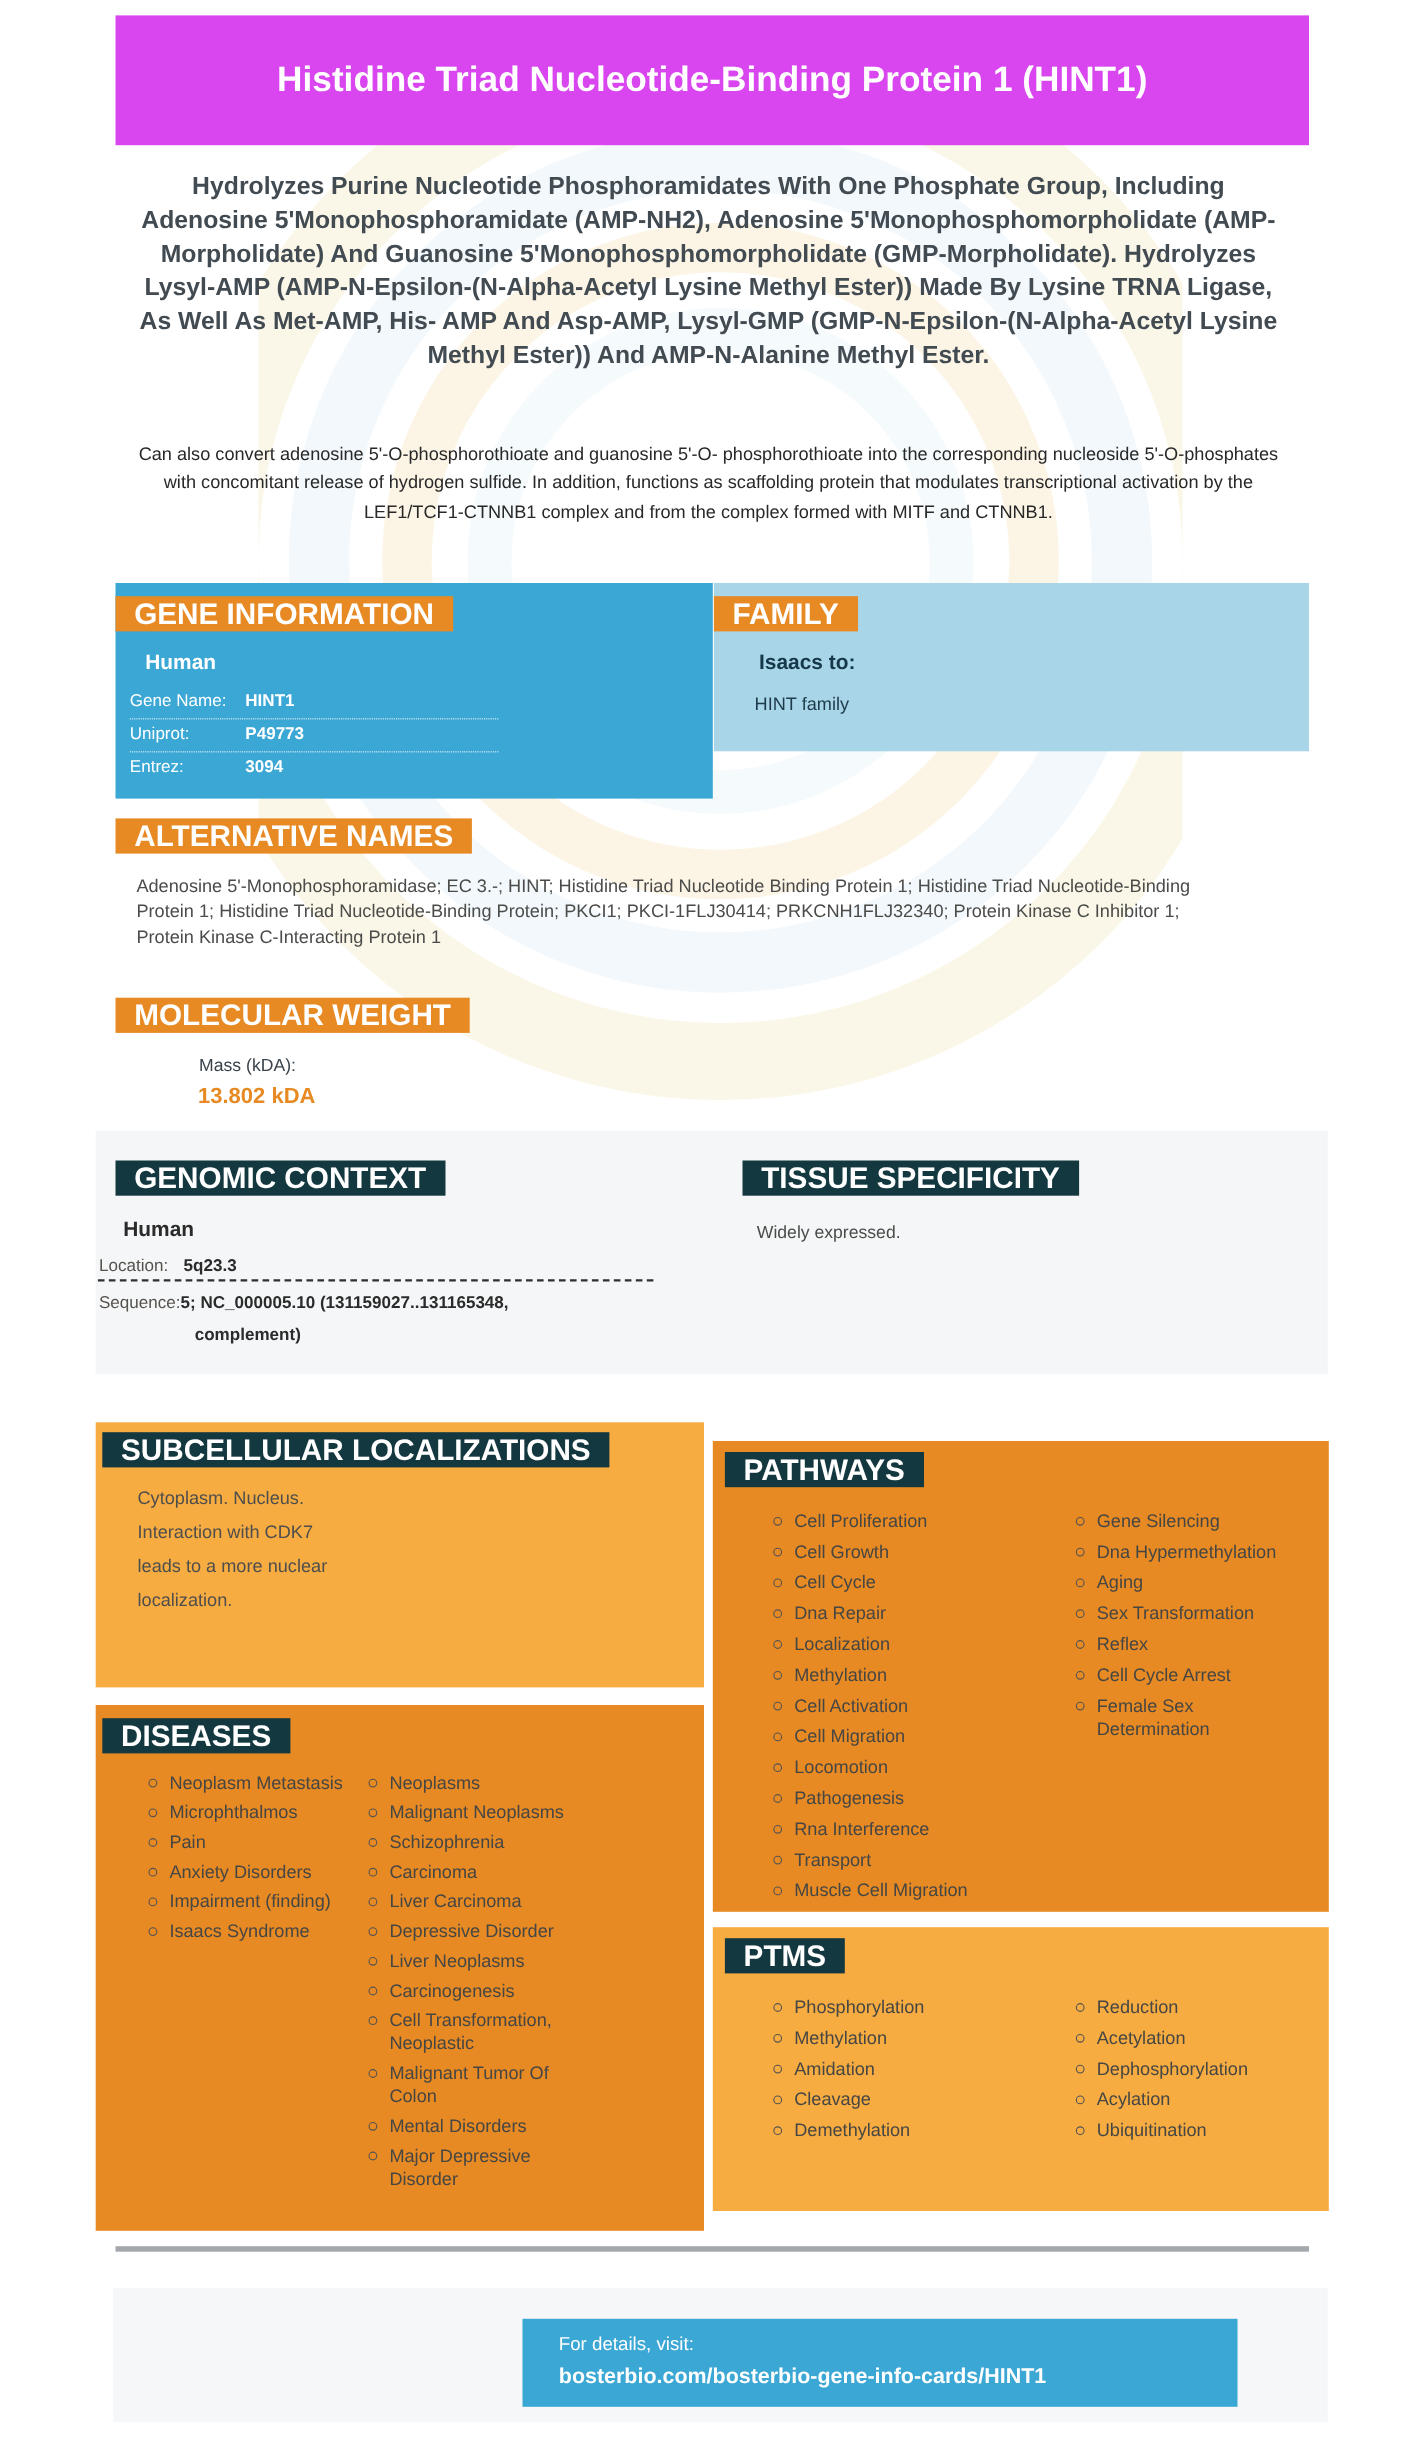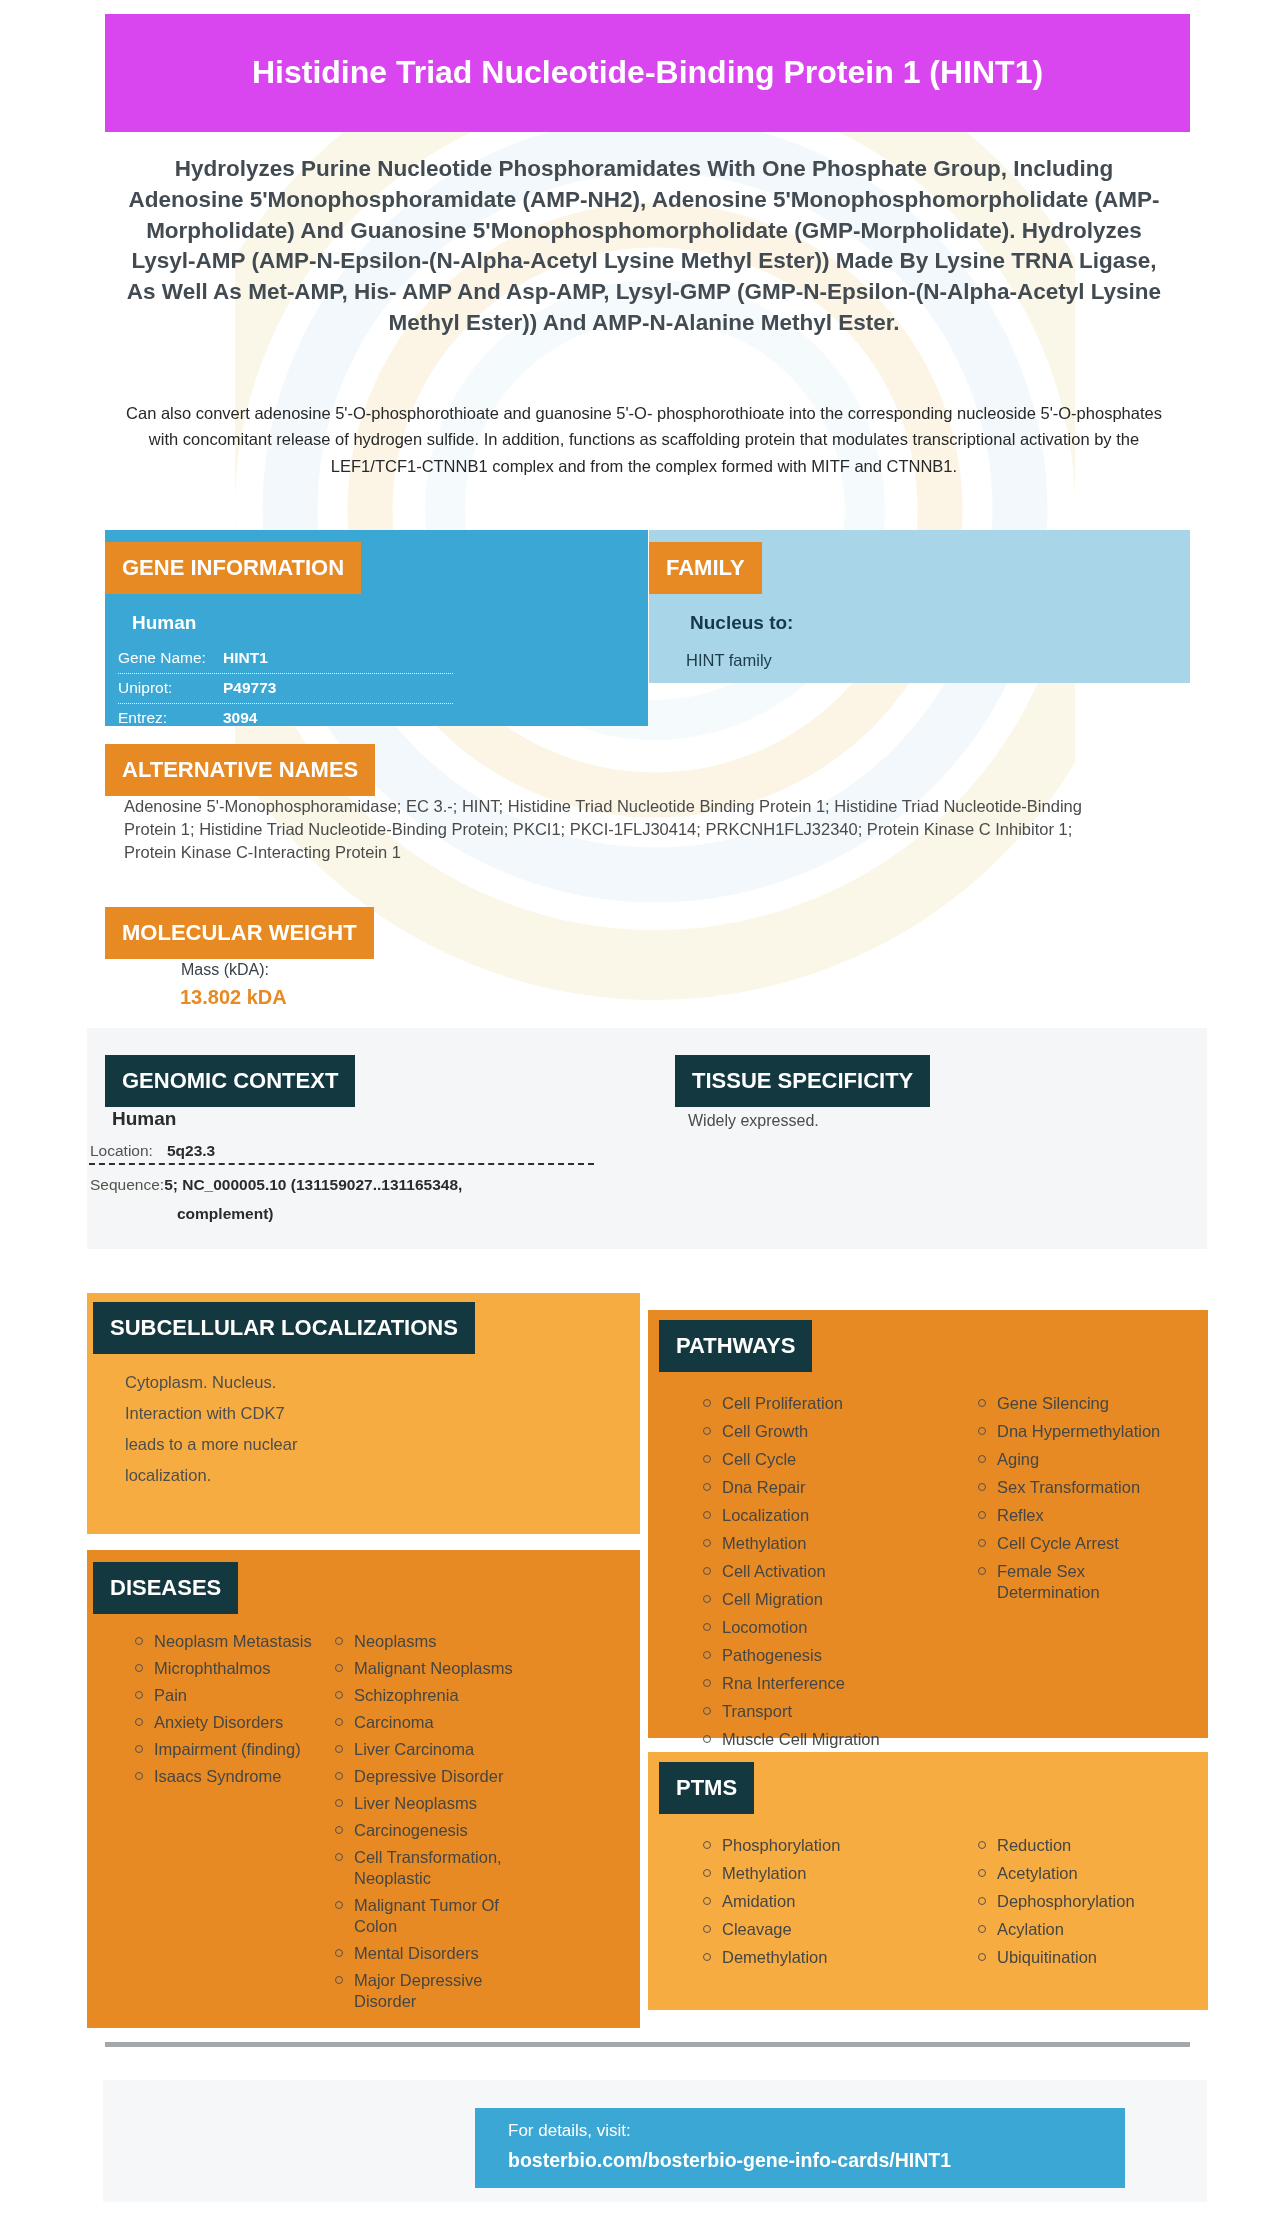--- a/index.html
+++ b/index.html
@@ -24,22 +24,22 @@
     left:118px; top:154px; width:1052px; text-align:center;
     color:#424B52; font-size:22.5px; line-height:1.37; font-weight:bold;
   }
   .p2 {
     left:115px; top:400px; width:1058px; text-align:center;
     color:#282828; font-size:16.5px; line-height:1.6;
   }
 
   
   .tab {
-    display:inline-flex; align-items:center; height:52px; padding:0 17px;
-    font-size:22px; font-weight:bold; color:#ffffff; white-space:nowrap;
+    display:inline-flex; align-items:center; height:32px; padding:0 17px;
+    font-size:27px; font-weight:bold; color:#ffffff; white-space:nowrap;
   }
   .tab-orange { background:#E78A24; }
   .tab-teal   { background:#14383F; }
 
   
   .gene-box { left:105px; top:530px; width:543px; height:196px; background:#3BA7D4; }
   .gene-box .tab { margin:12px 0 0 0; }
   .gene-species { margin:18px 0 0 27px; color:#ffffff; font-size:19px; font-weight:bold; }
   .gene-table { margin:10px 0 0 13px; width:335px; color:#ffffff; font-size:15.5px; }
   .gene-row { display:flex; padding:5px 0 6px 0; }
@@ -147,21 +147,21 @@
       </div>
       <div class="gene-row">
         <span class="lbl">Entrez:</span>
         <span class="val">3094</span>
       </div>
     </div>
   </div>
 
   <div class="abs family-box">
     <div class="tab tab-orange">FAMILY</div>
-    <div class="family-belongs">Nucleus to:</div>
+    <div class="family-belongs">Isaacs to:</div>
     <div class="family-value">HINT family</div>
   </div>
 
   <div class="abs altnames-tab tab tab-orange">ALTERNATIVE NAMES</div>
   <div class="abs altnames-text">Adenosine 5'-Monophosphoramidase; EC 3.-; HINT; Histidine Triad Nucleotide Binding Protein 1; Histidine Triad Nucleotide-Binding Protein 1; Histidine Triad Nucleotide-Binding Protein; PKCI1; PKCI-1FLJ30414; PRKCNH1FLJ32340; Protein Kinase C Inhibitor 1; Protein Kinase C-Interacting Protein 1</div>
 
   <div class="abs molw-tab tab tab-orange">MOLECULAR WEIGHT</div>
   <div class="abs mass-label">Mass (kDA):</div>
   <div class="abs mass-value">13.802 kDA</div>
 

